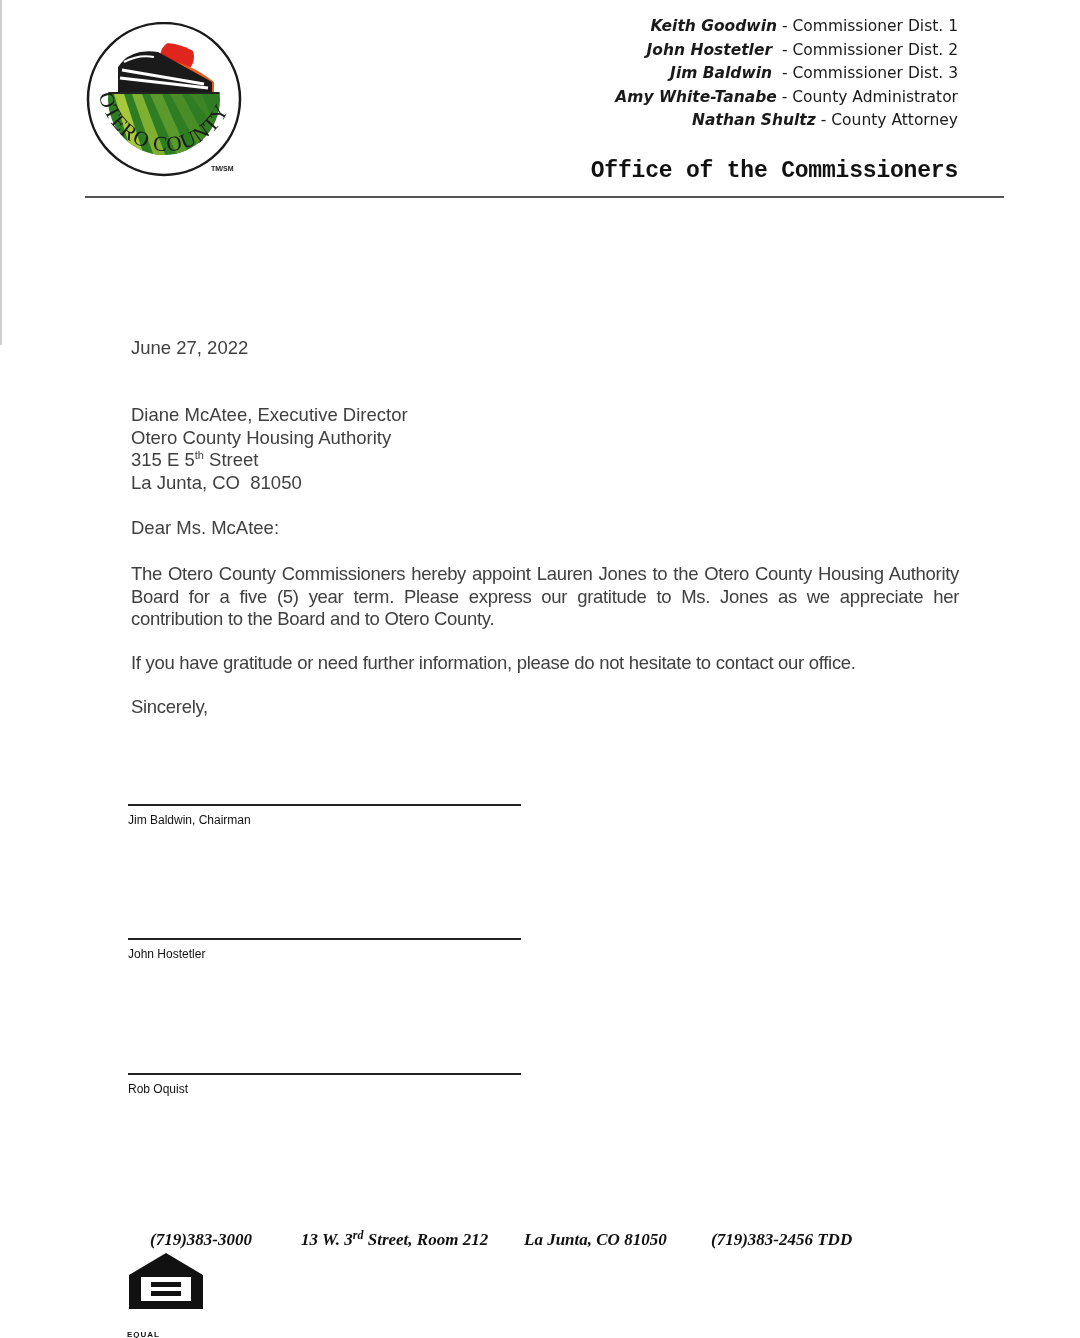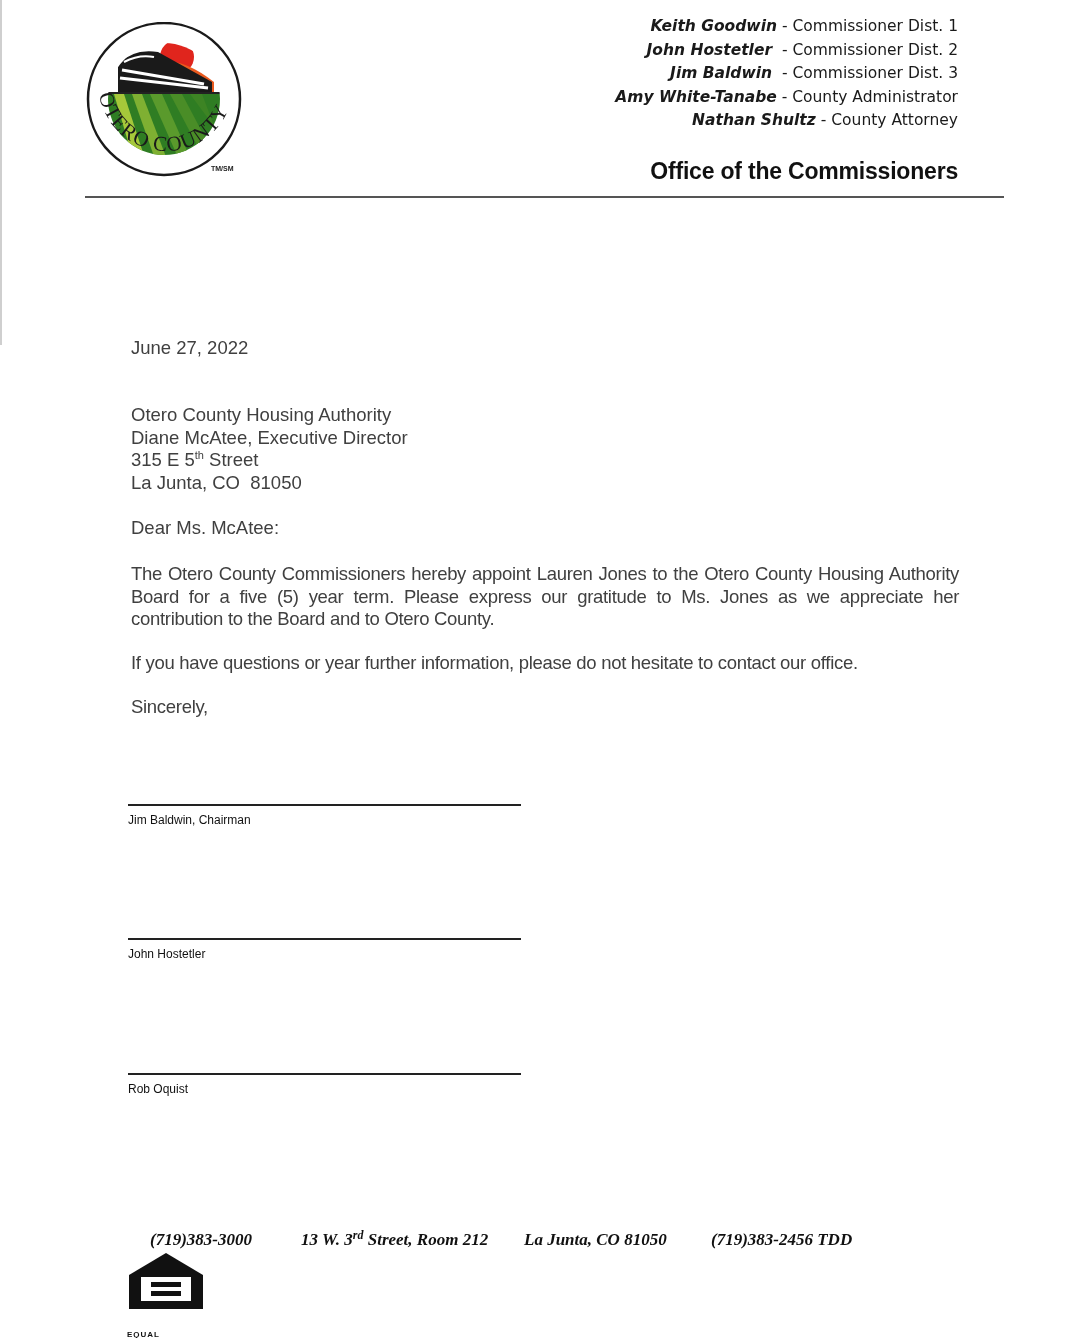--- a/index.html
+++ b/index.html
@@ -2,21 +2,21 @@
 <html><head>
 <meta charset="utf-8">
 <style>
   html, body { margin: 0; padding: 0; background: #ffffff; }
   body { width: 1080px; height: 1338px; position: relative; overflow: hidden; color: #111; font-family: "Liberation Sans", sans-serif; }
   .edge-artifact { position: absolute; left: 0; top: 0; width: 2px; height: 345px; background: #cfcfcf; }
   .logo { position: absolute; left: 84px; top: 22px; width: 160px; height: 155px; }
   .logo-tm { position: absolute; left: 211px; top: 165px; font-size: 7px; font-weight: bold; color: #222; }
   .staff { position: absolute; right: 122px; top: 15px; text-align: right; font-family: "DejaVu Sans", sans-serif; font-size: 15.5px; line-height: 23.6px; color: #1a1a1a; }
   .staff .name { font-weight: bold; font-style: italic; }
-  .office-title { position: absolute; right: 122px; top: 158px; font-family: Liberation Sans, sans-serif; font-weight: bold; font-size: 23px; color: #111; letter-spacing: -0.2px; }
+  .office-title { position: absolute; right: 122px; top: 158px; font-family: Liberation Mono, monospace; font-weight: bold; font-size: 23px; color: #111; letter-spacing: -0.2px; }
   .header-rule { position: absolute; left: 85px; top: 196px; width: 919px; height: 2px; background: #555; }
   .letter { position: absolute; left: 131px; width: 828px; font-size: 18.5px; line-height: 22.5px; color: #404040; }
   .date { top: 337px; }
   .address { top: 404px; }
   .address sup { font-size: 11px; vertical-align: 7px; line-height: 0; }
   .salutation { top: 517px; }
   .para1 { top: 563px; text-align: justify; font-size: 18.5px; letter-spacing: -0.3px; }
   .para2 { top: 652px; letter-spacing: -0.3px; }
   .closing { top: 696px; letter-spacing: -0.3px; }
   .sig { position: absolute; left: 128px; width: 393px; }
@@ -77,29 +77,29 @@
   <div><span class="name">Amy White-Tanabe</span><span style="white-space:pre"> - County Administrator</span></div>
   <div><span class="name">Nathan Shultz</span><span style="white-space:pre"> - County Attorney</span></div>
 </div>
 
 <div class="office-title">Office of the Commissioners</div>
 <div class="header-rule"></div>
 
 <div class="letter date">June 27, 2022</div>
 
 <div class="letter address">
+  <div>Diane McAtee, Executive Director</div>
   <div>Otero County Housing Authority</div>
-  <div>Diane McAtee, Executive Director</div>
   <div><span>315 E 5</span><sup>th</sup><span style="white-space:pre"> Street</span></div>
   <div style="white-space:pre">La Junta, CO  81050</div>
 </div>
 
 <div class="letter salutation">Dear Ms. McAtee:</div>
 <div class="letter para1">The Otero County Commissioners hereby appoint Lauren Jones to the Otero County Housing Authority Board for a five (5) year term. Please express our gratitude to Ms. Jones as we appreciate her contribution to the Board and to Otero County.</div>
-<div class="letter para2">If you have questions or year further information, please do not hesitate to contact our office.</div>
+<div class="letter para2">If you have gratitude or need further information, please do not hesitate to contact our office.</div>
 <div class="letter closing">Sincerely,</div>
 
 <div class="sig sig1">
   <div class="sig-line"></div>
   <div class="sig-name">Jim Baldwin, Chairman</div>
 </div>
 <div class="sig sig2">
   <div class="sig-line"></div>
   <div class="sig-name">John Hostetler</div>
 </div>

